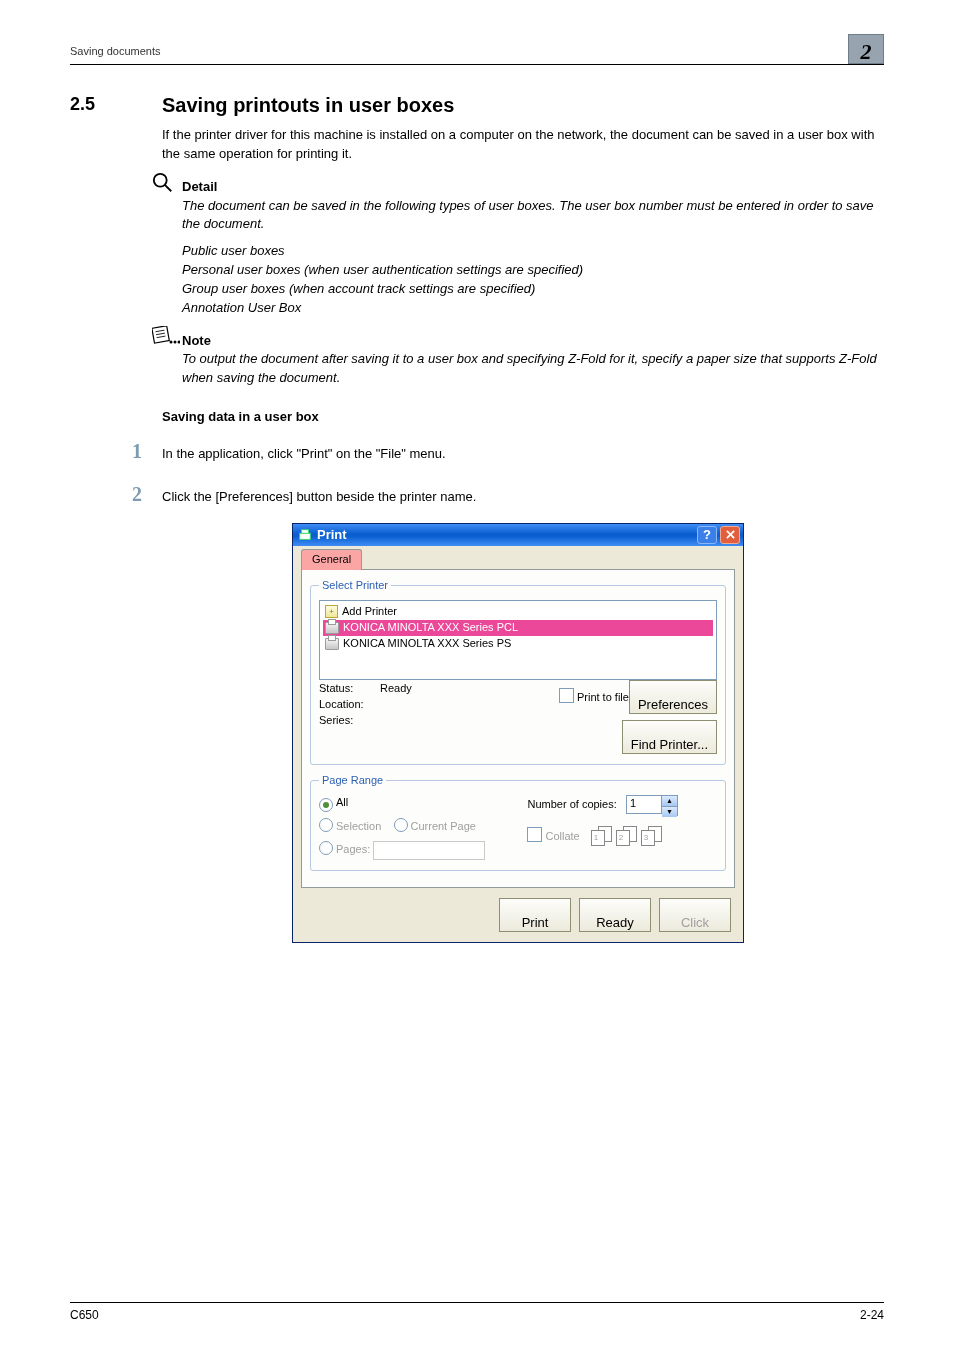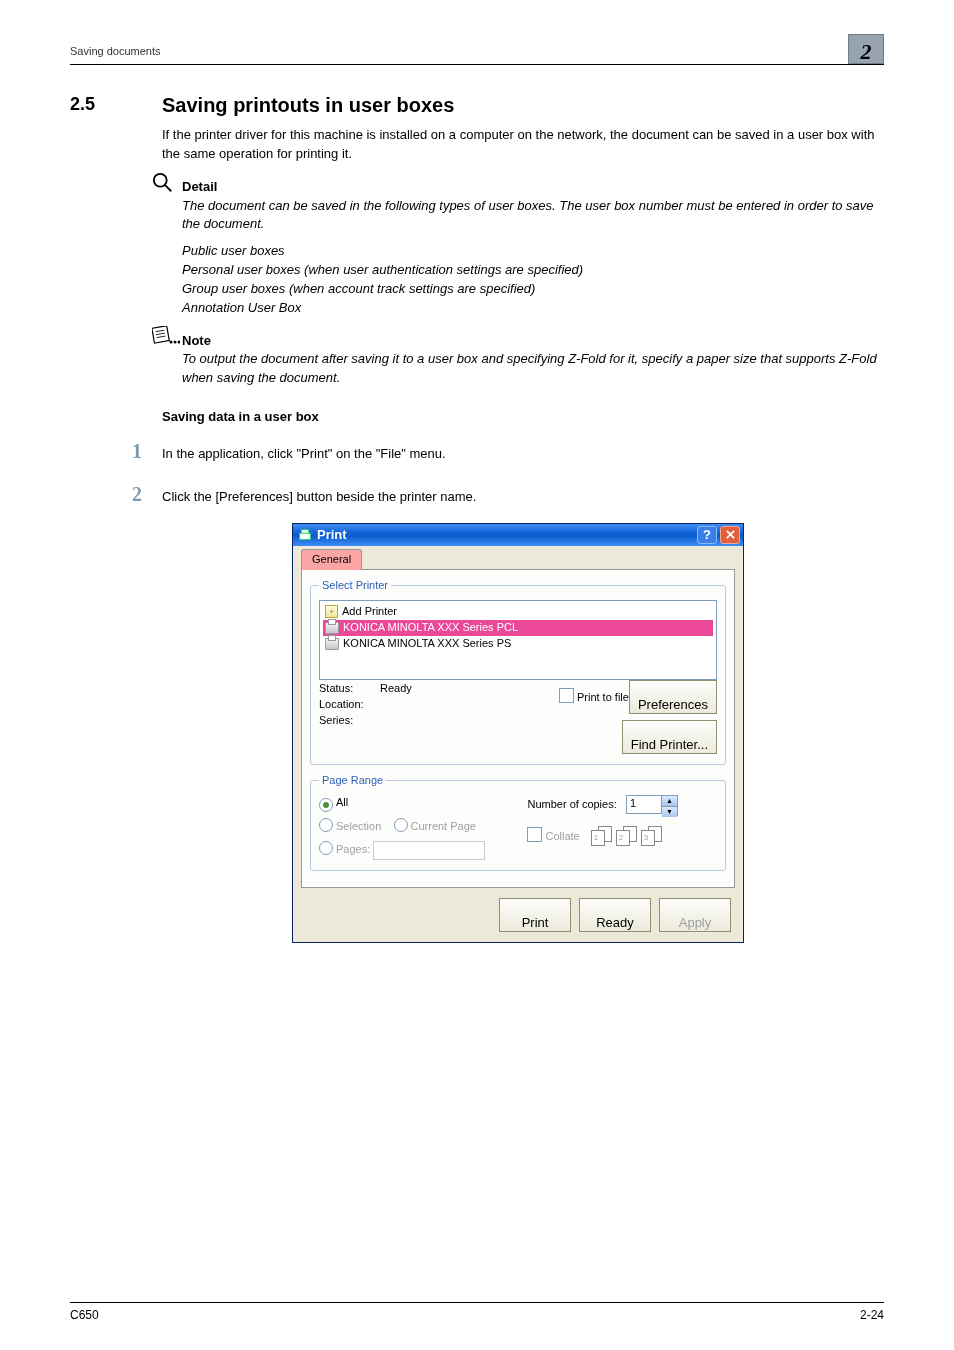--- a/index.html
+++ b/index.html
@@ -496,21 +496,21 @@
                     </span>
                   </div>
                 </div>
               </div>
             </fieldset>
           </div>
 
           <div class="dlg-footer">
             <button class="win-btn" style="min-width:72px">Print</button>
             <button class="win-btn" style="min-width:72px">Ready</button>
-            <button class="win-btn" style="min-width:72px" disabled="">Apply</button>
+            <button class="win-btn" style="min-width:72px" disabled="">Click</button>
           </div>
         </div>
       </div>
     </div>
 
   </div>
 
   <div class="ftr">
     <span>C650</span>
     <span>2-24</span>

